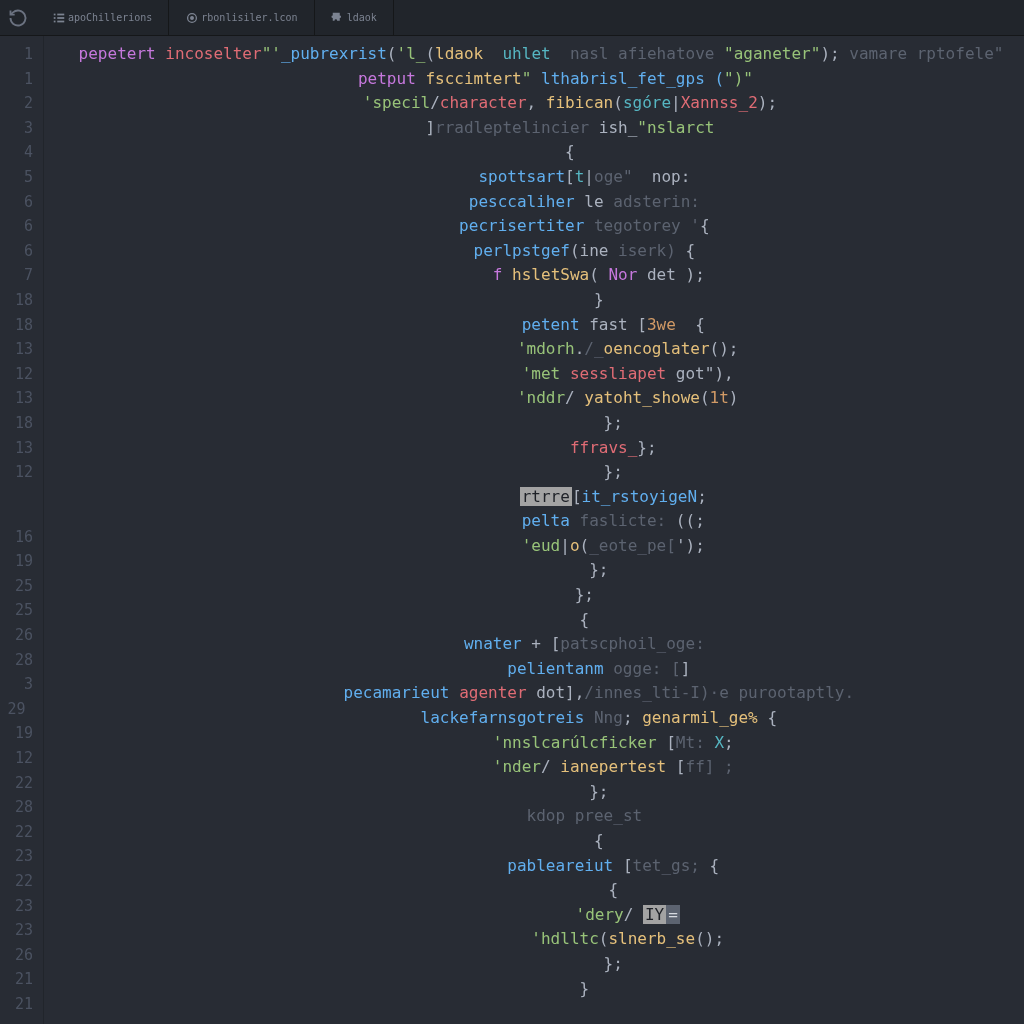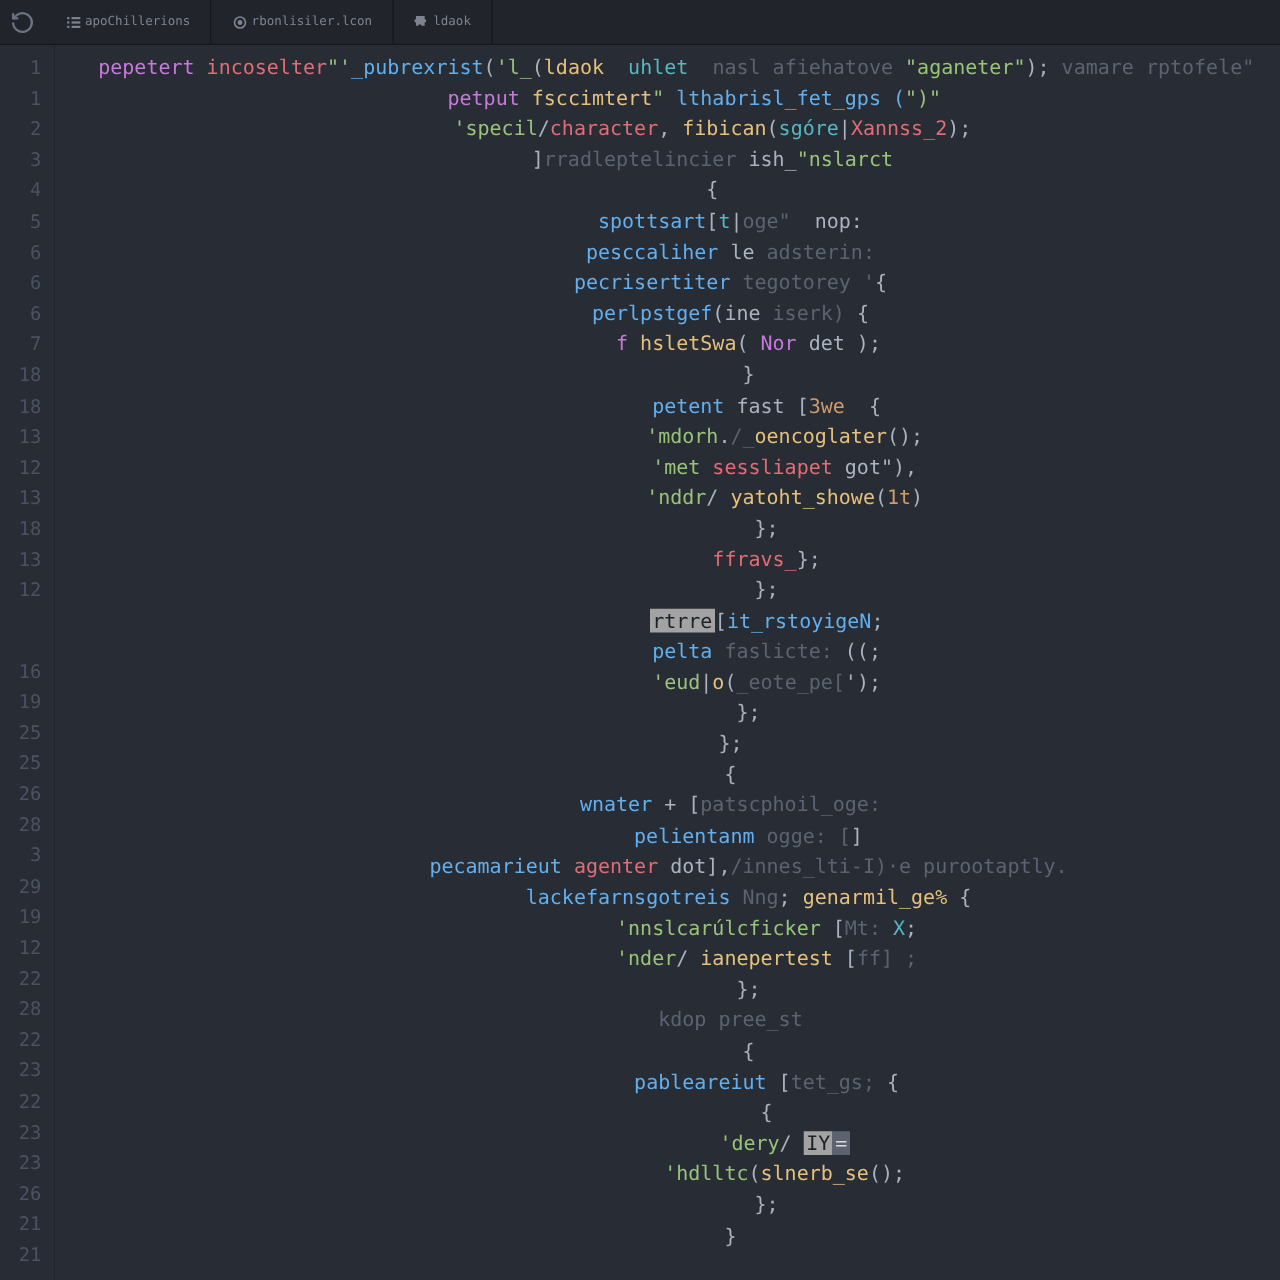--- a/index.html
+++ b/index.html
@@ -118,21 +118,21 @@
       <div style="position: relative;">18</div>
       <div style="position: relative;">13</div>
       <div style="position: relative;">12</div>
       <div style="position: relative; margin-top: 40px;">16</div>
       <div style="position: relative;">19</div>
       <div style="position: relative;">25</div>
       <div style="position: relative;">25</div>
       <div style="position: relative;">26</div>
       <div style="position: relative;">28</div>
       <div style="position: relative;">3</div>
-      <div style="position: relative;">29</div>
+      <div style="position: relative; text-align: center;">29</div>
       <div style="position: relative;">19</div>
       <div style="position: relative;">12</div>
       <div style="position: relative;">22</div>
       <div style="position: relative;">28</div>
       <div style="position: relative;">22</div>
       <div style="position: relative;">23</div>
       <div style="position: relative;">22</div>
       <div style="position: relative;">23</div>
       <div style="position: relative;">23</div>
       <div style="position: relative;">26</div>

